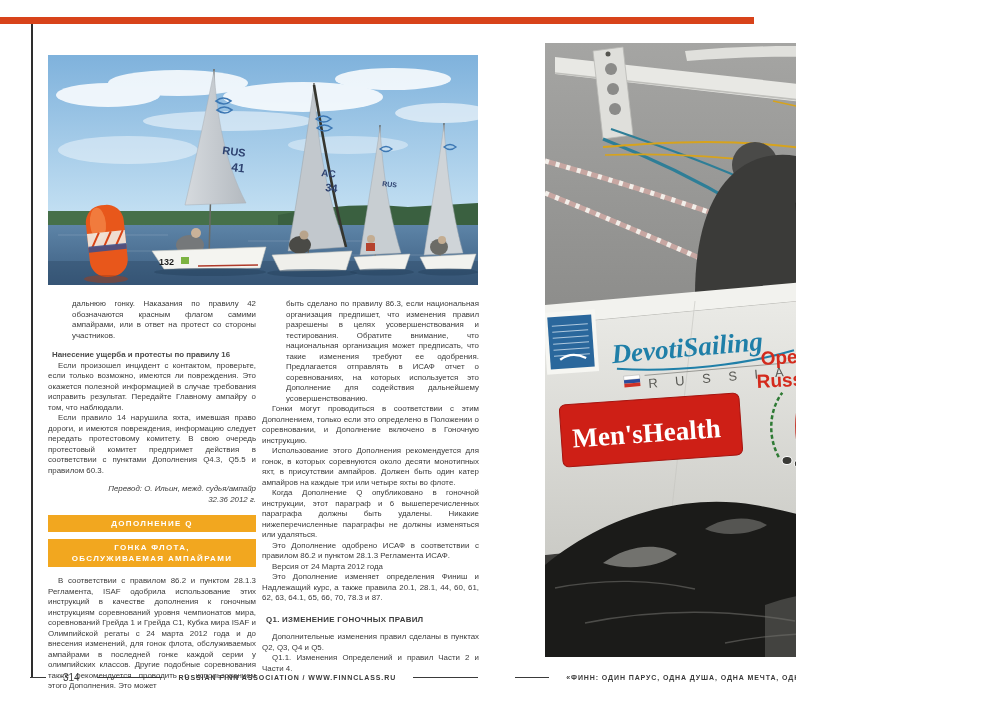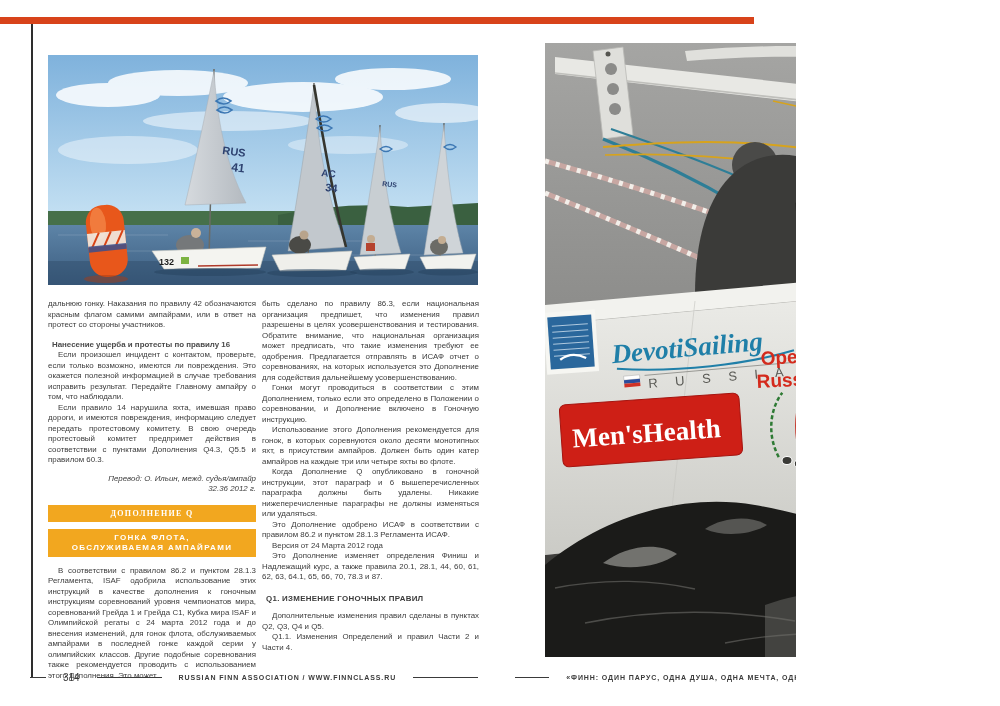--- a/index.html
+++ b/index.html
@@ -16,27 +16,27 @@
                border-left:1px solid #8a8a8a;border-right:1px solid #8a8a8a;}
   
   .photo-left{position:absolute;left:48px;top:55px;}
   .photo-right{position:absolute;left:545px;top:43px;}
   svg{display:block;}
   
   .col{position:absolute;top:299px;font-size:7.9px;line-height:1.33;text-align:justify;color:#3b3b3b;}
   .col1{left:48px;width:208px;}
   .col2{left:262px;width:217px;}
   .col p{margin:0;text-indent:10px;}
-  .col p.noindent{text-indent:0;}
+  .col p.noindent{text-indent:0;margin-left:24px;}
   .subhead{font-weight:bold;color:#4a4a4a;margin-top:9px !important;text-indent:4px !important;}
   .credit{text-align:right;font-style:italic;text-indent:0 !important;}
   .credit-first{margin-top:8px !important;font-style:italic;}
   .banner{background:#f2a71f;color:#ffffff;font-weight:bold;font-size:8px;letter-spacing:1.3px;
           text-align:center;padding:4px 2px 3px;line-height:1.3;text-transform:uppercase;}
-  .banner-1{margin-top:10px;font-family:Liberation Serif, serif;}
+  .banner-1{margin-top:10px;}
   .banner-2{margin-top:7px;}
   .banner span{display:block;}
   .after-banner{margin-top:9px !important;}
   .q-head{font-weight:bold;letter-spacing:.3px;margin:11px 0 7px !important;text-indent:4px !important;}
   
   .footer{position:absolute;top:671px;height:12px;display:flex;align-items:center;gap:17px;
           font-size:7px;letter-spacing:.9px;color:#3a3a3a;font-weight:bold;}
   .footer-left{left:30px;width:448px;}
   .footer-right{left:515px;width:440px;}
   .rule{height:1px;background:#3a3a3a;}

